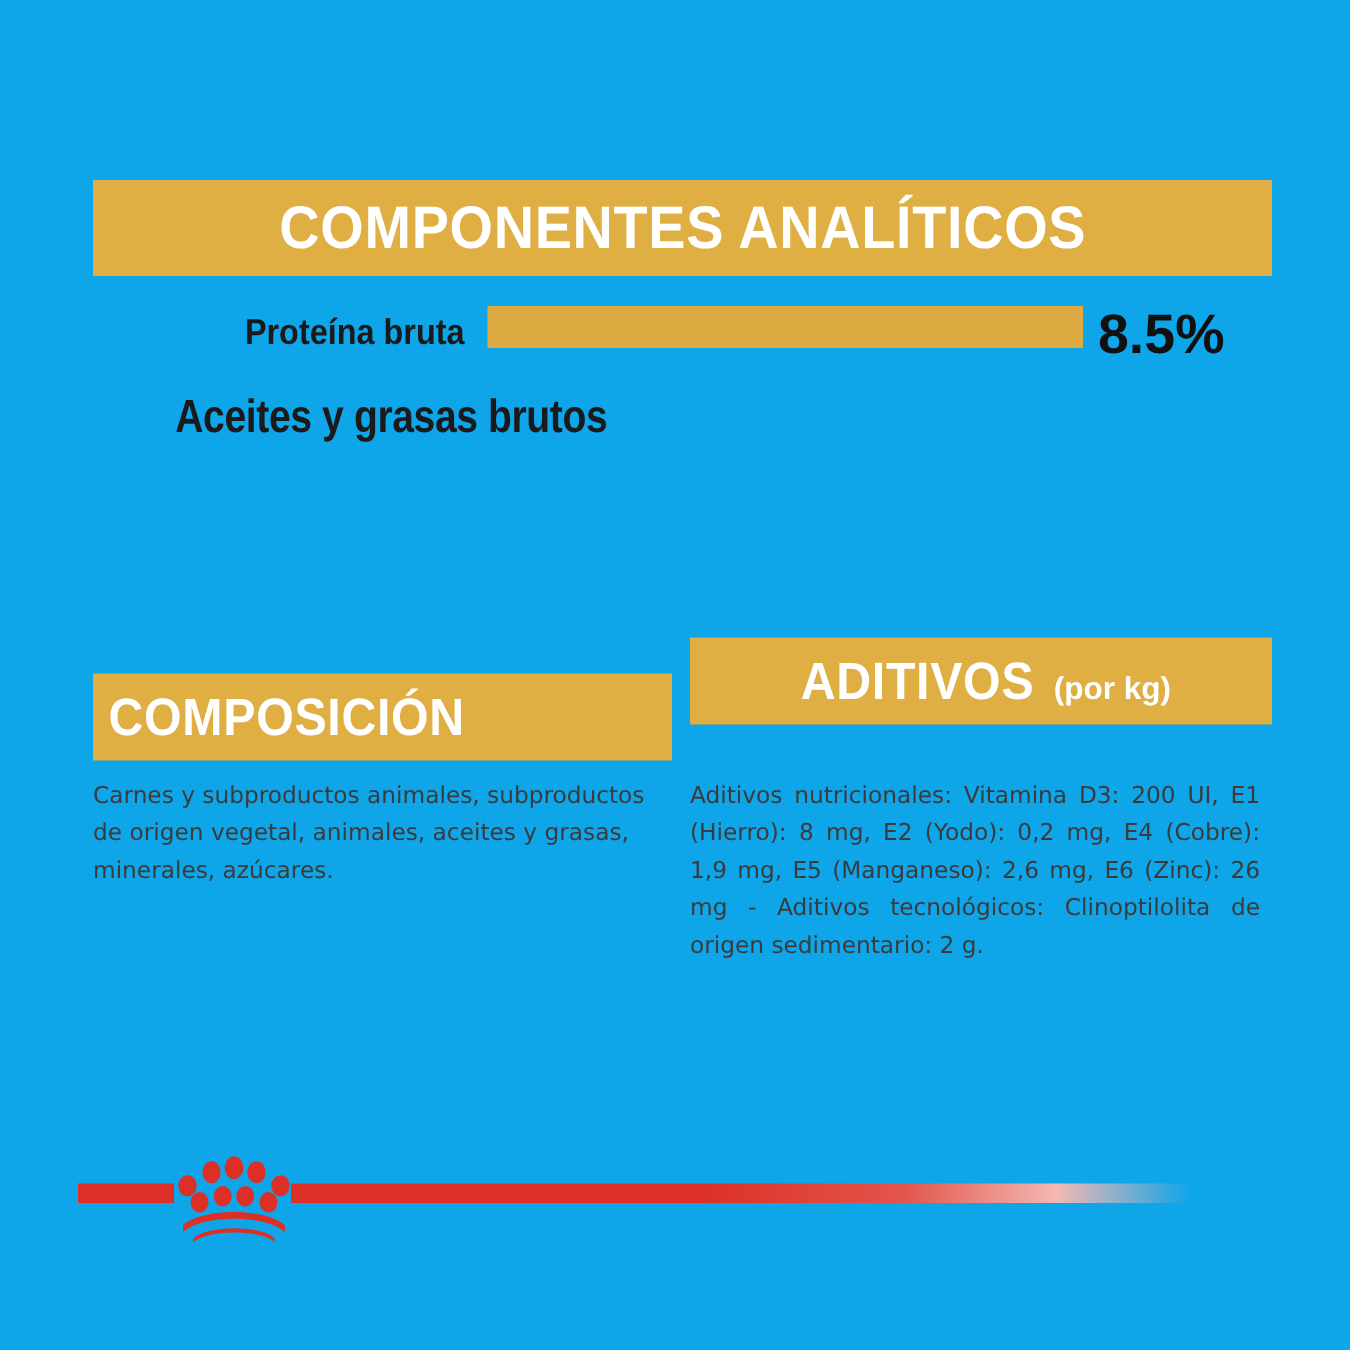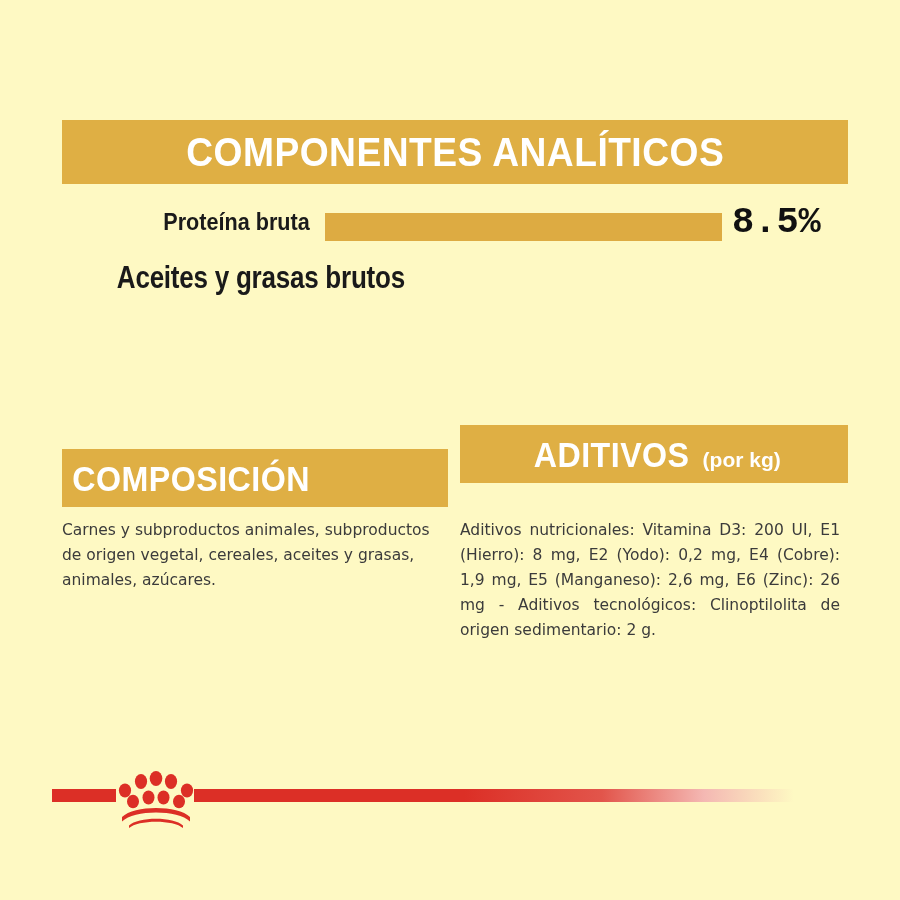--- a/index.html
+++ b/index.html
@@ -11,21 +11,21 @@
     width: 900px;
     height: 900px;
     position: relative;
     font-family: "Liberation Sans", sans-serif;
     overflow: hidden;
   }
 
   .page {
     position: absolute;
     inset: 0;
-    background: #fef9c3;
+    background: #0ea5e9;
   }
 
   
   .band {
     position: absolute;
     background: #DFAF44;
     display: flex;
     align-items: center;
     box-sizing: border-box;
   }
@@ -108,22 +108,21 @@
     text-align: right;
     padding-right: 15px;
     box-sizing: border-box;
     font-weight: 700;
     color: #1a1a1a;
     white-space: nowrap;
     line-height: 1;
   }
   .bar-track {
     display: flex;
-    align-items: flex-end;
-    font-family: Liberation Mono, monospace;
+    align-items: flex-start;
   }
   .bar-fill {
     background: #DDAB42;
     height: 28px;
   }
   .bar-value {
     font-weight: 700;
     color: #111111;
     font-size: 37px;
     line-height: 1;
@@ -228,21 +227,21 @@
     <span class="band-title">COMPOSICIÓN</span>
   </div>
 
   <div class="band" id="additives-band">
     <span class="band-inner">
       <span class="band-title">ADITIVOS</span>
       <span class="band-subtitle">(por kg)</span>
     </span>
   </div>
 
-  <div class="text-col" id="composition-text">Carnes y subproductos animales, subproductos de origen vegetal, cereales, aceites y grasas, animales, azúcares.</div>
+  <div class="text-col" id="composition-text">Carnes y subproductos animales, subproductos de origen vegetal, animales, aceites y grasas, minerales, azúcares.</div>
 
   <div class="text-col" id="additives-text">Aditivos nutricionales: Vitamina D3: 200 UI, E1 (Hierro): 8 mg, E2 (Yodo): 0,2 mg, E4 (Cobre): 1,9 mg, E5 (Manganeso): 2,6 mg, E6 (Zinc): 26 mg - Aditivos tecnológicos: Clinoptilolita de origen sedimentario: 2 g.</div>
 
   <div id="footer-strip">
     <div id="footer-bar-left"></div>
     <div id="footer-bar-right"></div>
 
     <svg id="crown-logo" viewBox="0 0 80 58">
       <g fill="#DC2F26">
 

